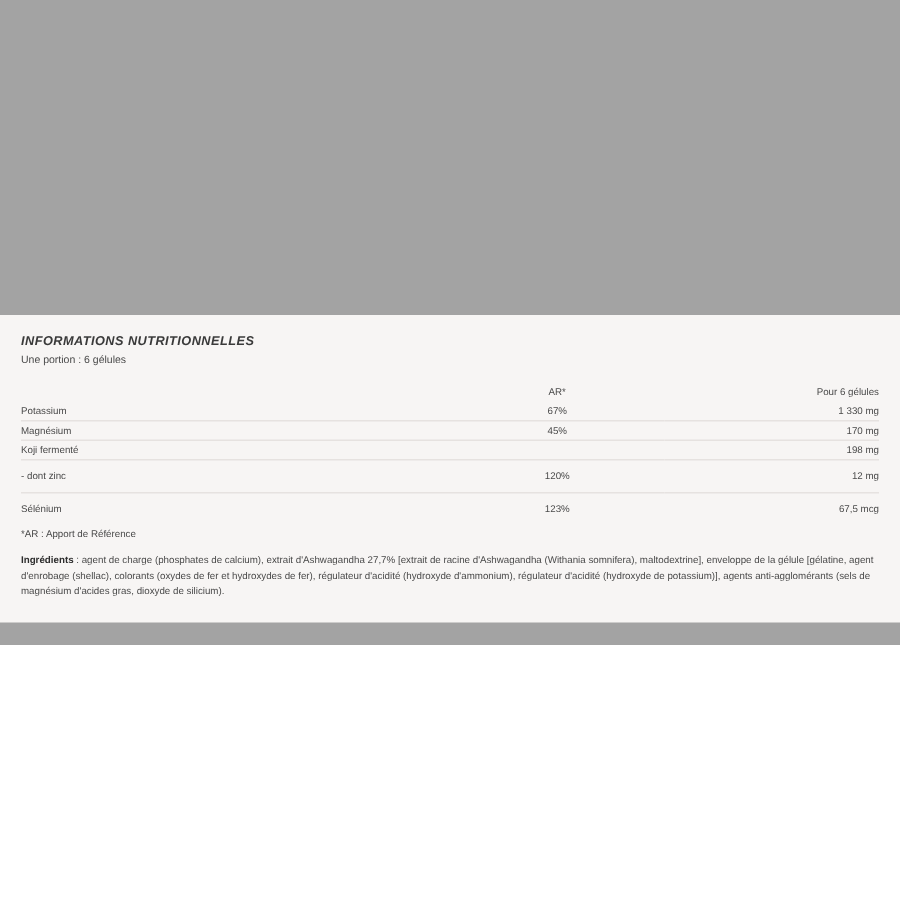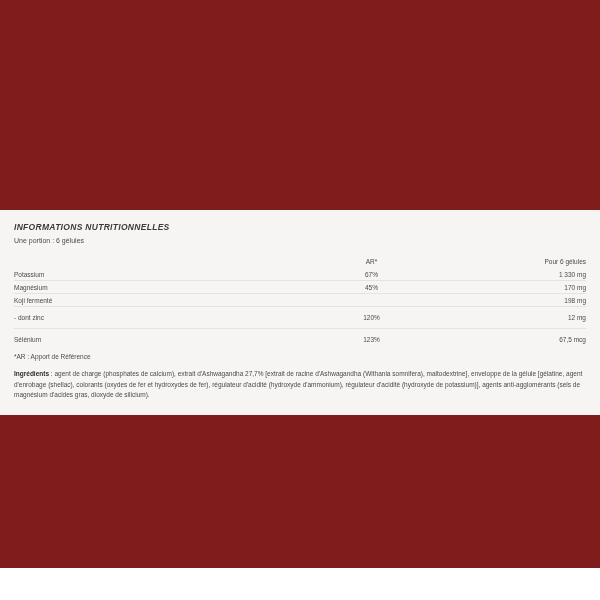--- a/index.html
+++ b/index.html
@@ -9,22 +9,22 @@
     height: 600px;
     background: #ffffff;
     font-family: "Liberation Sans", sans-serif;
     color: #333333;
     overflow: hidden;
   }
 
   .page {
     position: relative;
     width: 600px;
-    height: 568px;
-    background: #7f1d1d;
+    height: 430px;
+    background: #a3a3a3;
   }
 
   .panel {
     position: absolute;
     left: 0;
     top: 210px;
     width: 600px;
     background: #f7f5f4;
     padding: 0;
   }

